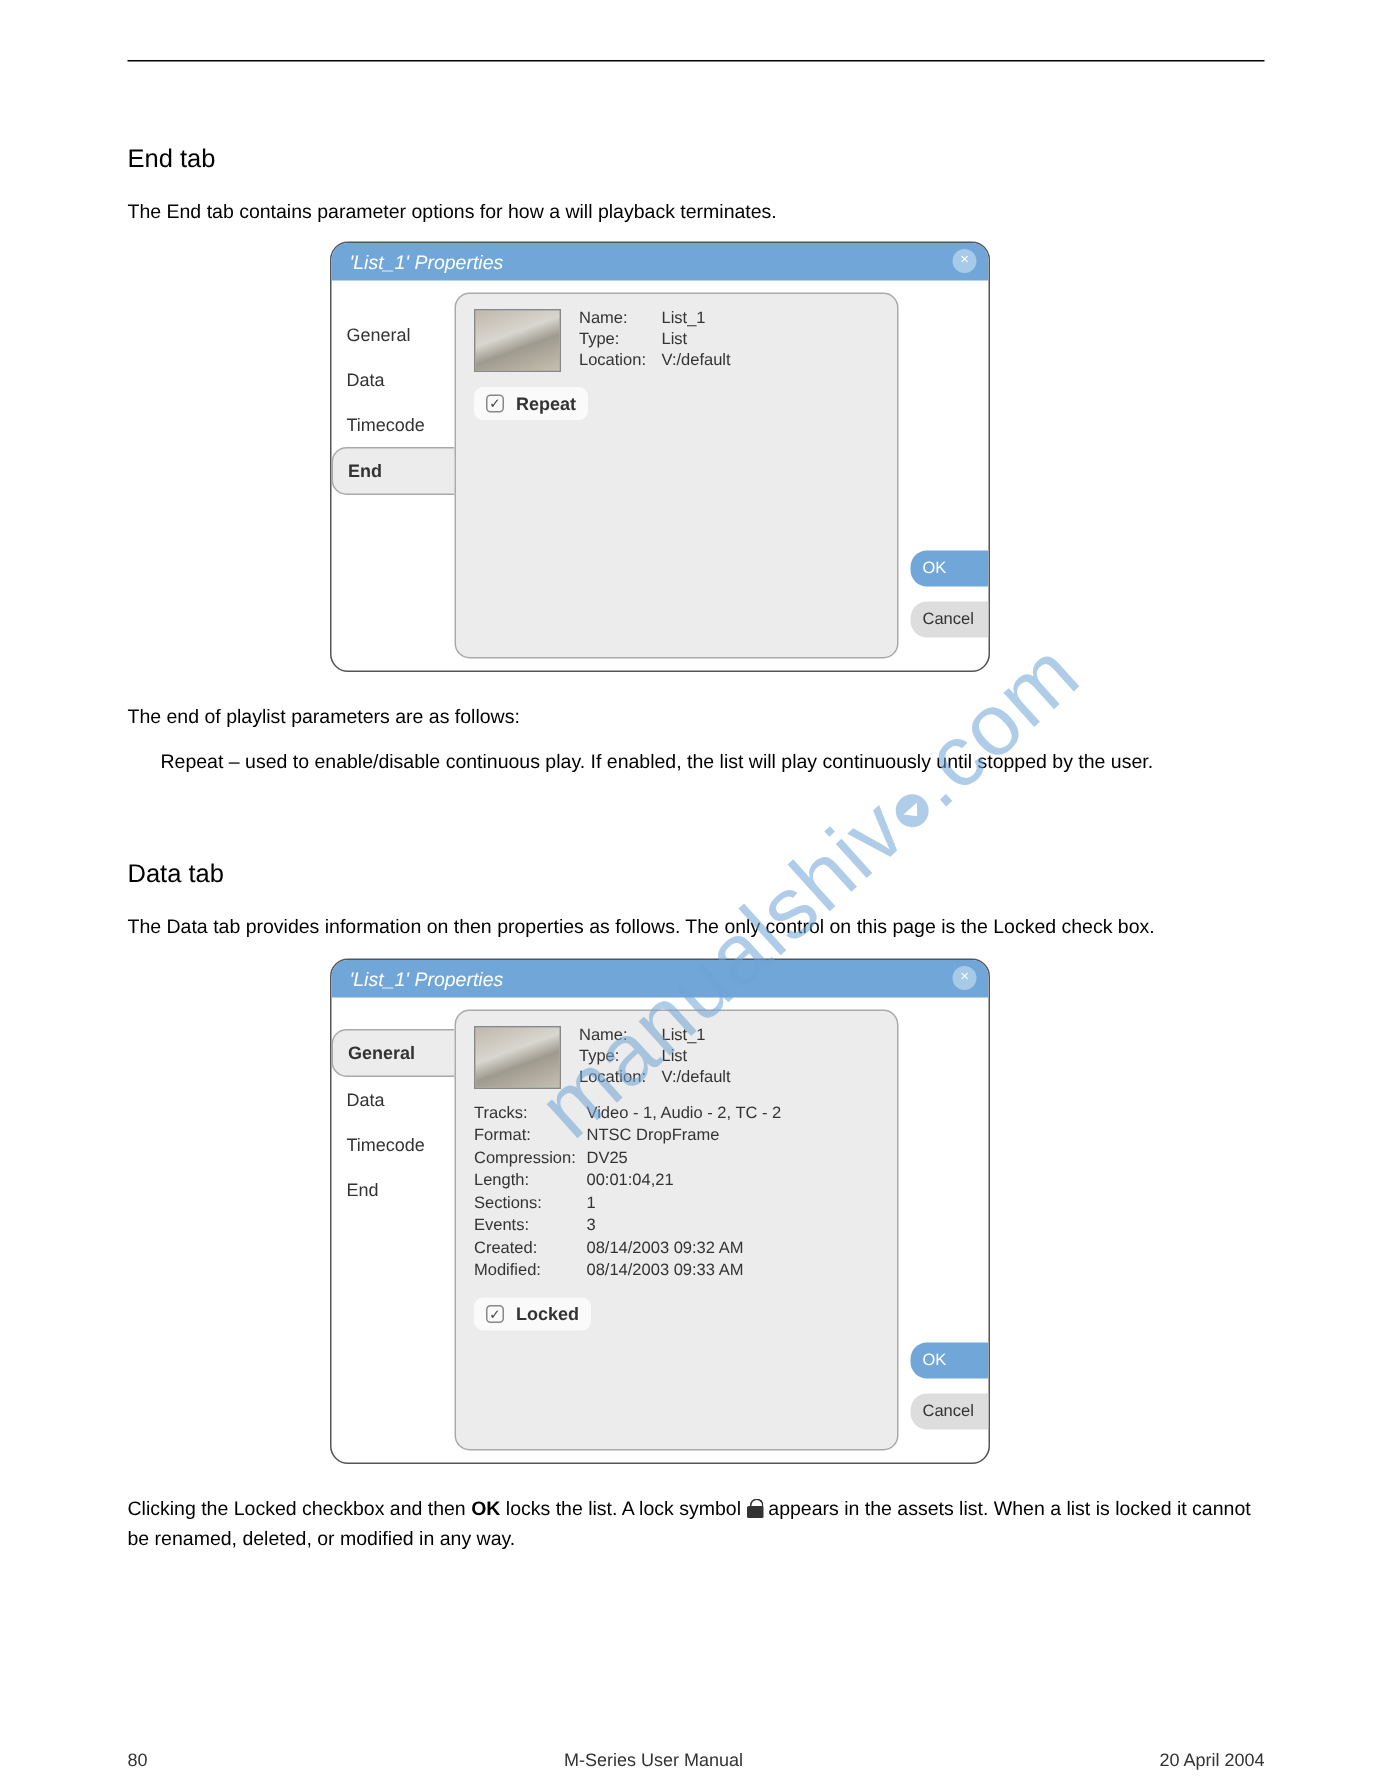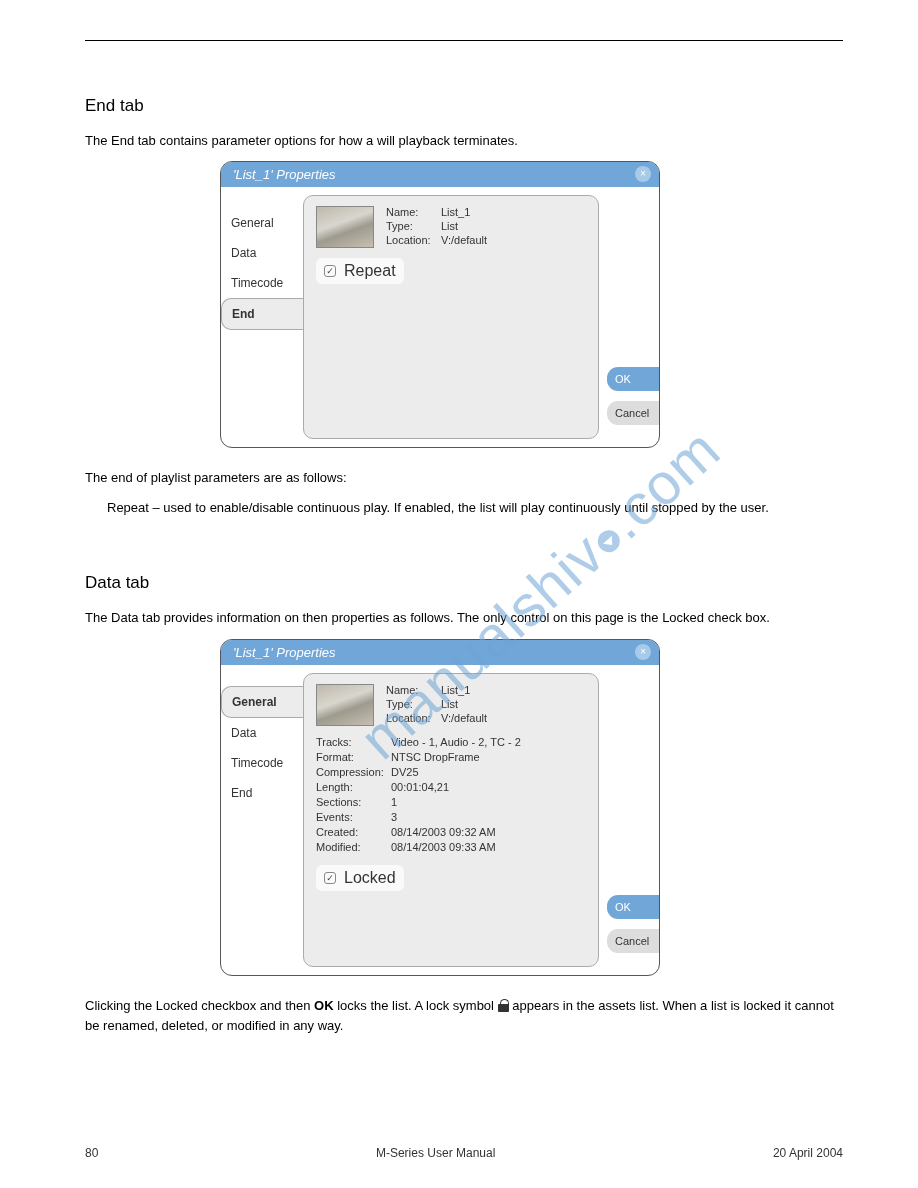--- a/index.html
+++ b/index.html
@@ -126,21 +126,21 @@
   .chk {
     width: 12px; height: 12px;
     border: 1px solid #888;
     border-radius: 3px;
     margin-right: 8px;
     font-size: 9px;
     line-height: 10px;
     text-align: center;
     color: #444;
   }
-  .check-row .lbl { font-weight: normal; font-size: 16px; }
+  .check-row .lbl { font-weight: bold; font-size: 12px; }
   .btn-col {
     position: absolute;
     right: 0;
     bottom: 12px;
     width: 52px;
   }
   .btn {
     width: 52px;
     height: 24px;
     border-radius: 11px 0 0 11px;
@@ -202,21 +202,21 @@
   .watermark .dot::after {
     content: "";
     position: absolute;
     left: 5px; top: 9px;
     border-left: 6px solid transparent;
     border-right: 6px solid transparent;
     border-top: 7px solid #fff;
   }
   .footer {
     position: absolute;
-    bottom: 28px;
+    bottom: 8px;
     left: 85px;
     right: 75px;
     display: flex;
     justify-content: space-between;
     font-size: 12px;
     color: #333;
   }
 </style>
 </head>
 <body>

